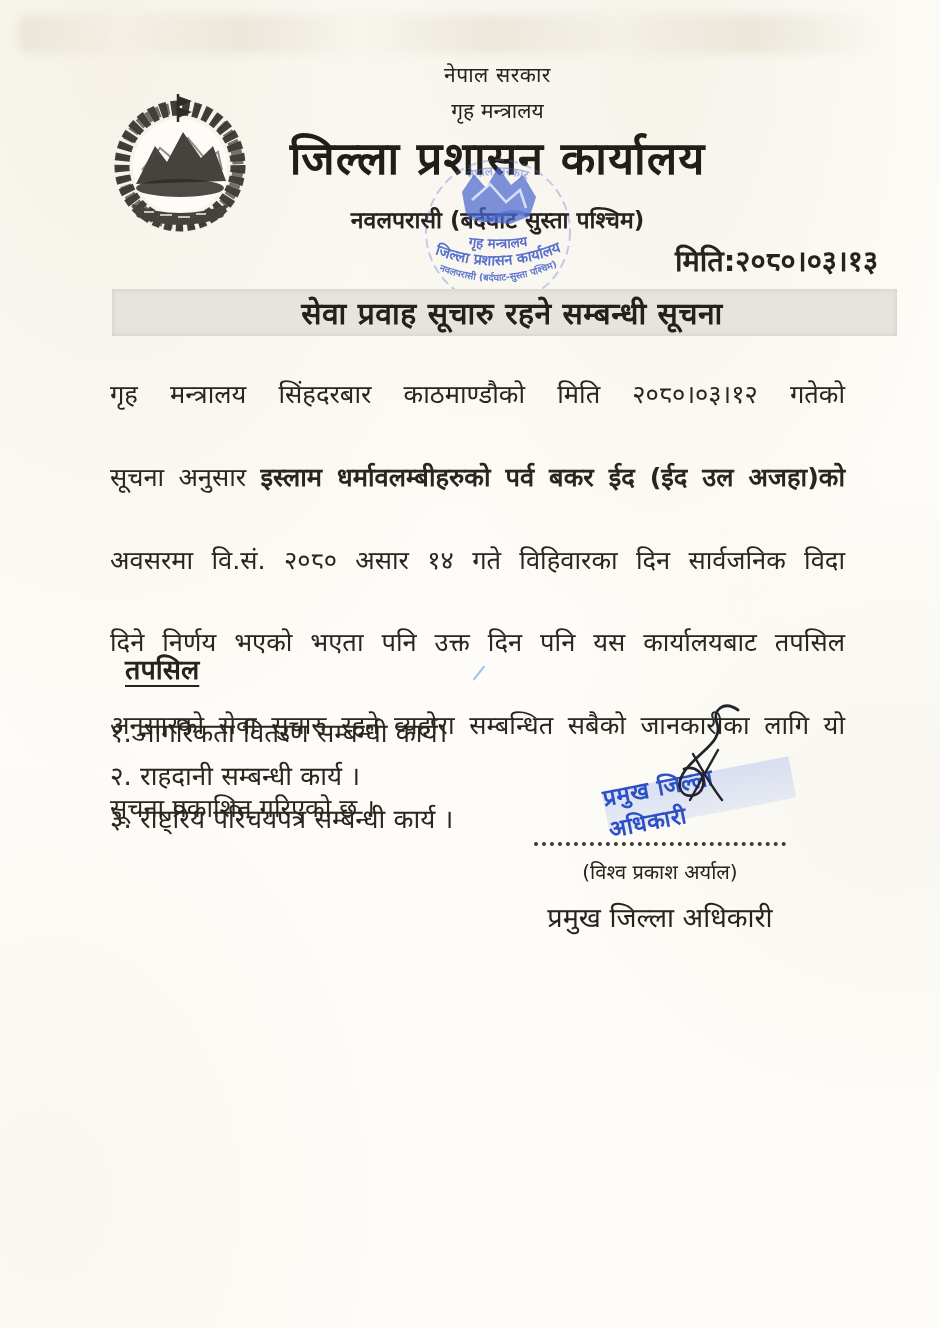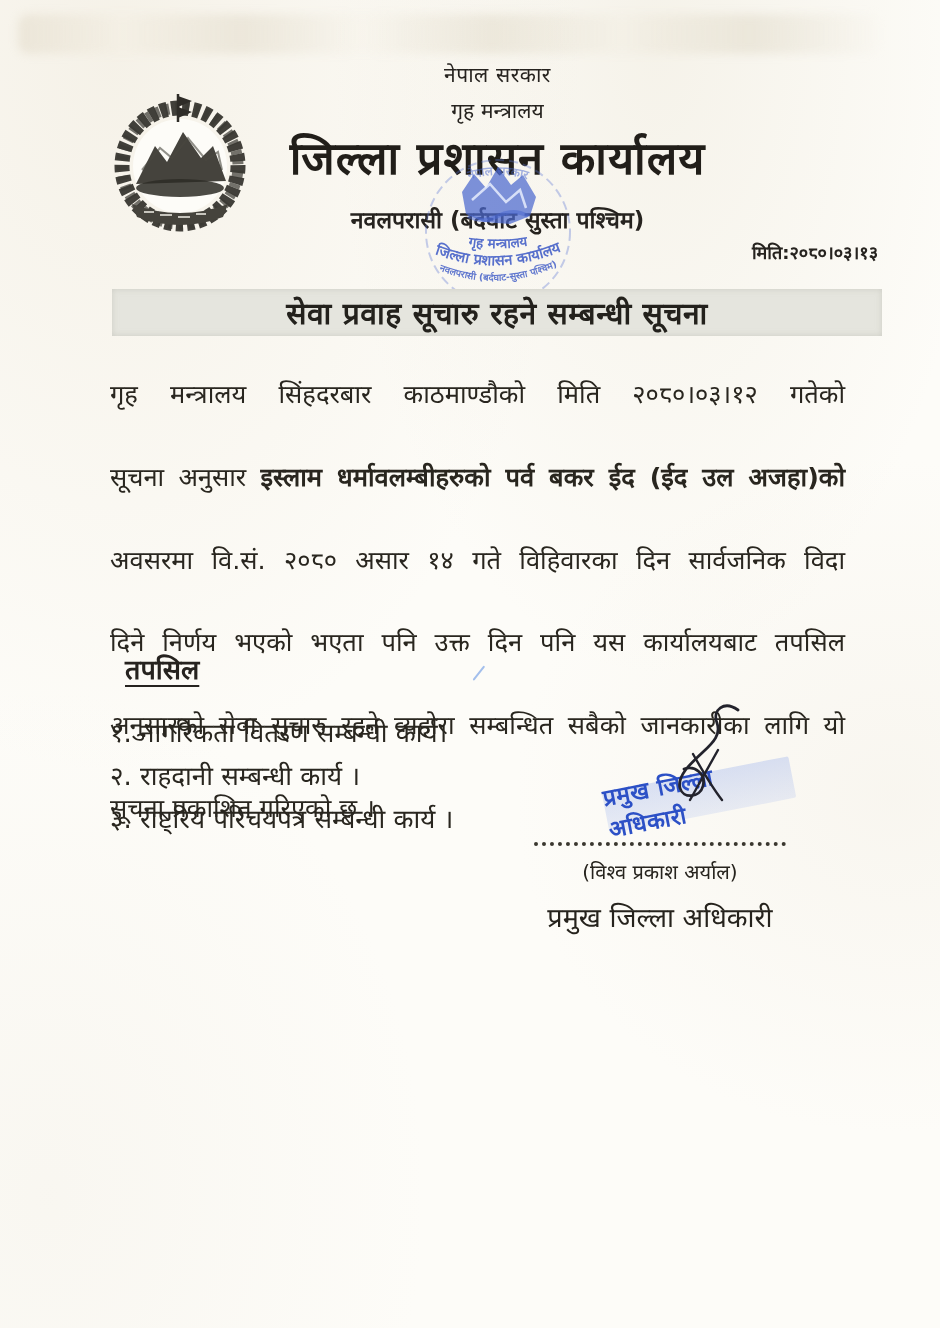--- a/index.html
+++ b/index.html
@@ -22,27 +22,27 @@
       rgba(206,194,168,.55) 0%, rgba(236,228,210,.3) 12%,
       rgba(203,192,166,.5) 26%, rgba(240,234,220,.25) 40%,
       rgba(206,196,170,.55) 55%, rgba(232,224,206,.3) 70%,
       rgba(200,189,162,.5) 85%, rgba(242,238,226,.2) 100%);
     filter:blur(5px);
   }
   .gov-line{top:60px;font-size:21px;letter-spacing:.5px;}
   .ministry-line{top:96px;font-size:21px;}
   .office-line{top:126px;font-size:45px;font-weight:700;letter-spacing:1px;color:#211e19;}
   .district-line{top:203px;font-size:23px;font-weight:600;}
-  .date-line{top:240px;right:62px;font-size:18px;font-weight:600;}
+  .date-line{top:240px;right:62px;font-size:29px;font-weight:600;}
   .title-strip{
     left:112px;top:289px;width:770px;height:47px;
     background:#e5e5de;
     box-shadow:0 0 6px rgba(190,190,180,.6) inset;
     display:flex;align-items:center;justify-content:center;
-    font-size:30px;font-weight:700;color:#23211c;letter-spacing:.5px;
+    font-size:30px;font-weight:700;color:#23211c;letter-spacing:.5px;padding-left:15px;
   }
   .body-text{left:110px;top:374px;width:735px;font-size:25.5px;line-height:41.4px;color:#29261f;}
   .jline{text-align:justify;}
   .jline::after{content:"";display:inline-block;width:100%;height:0;}
   .lastline{text-align:left;}
   .schedule-heading{left:125px;top:650px;font-size:27px;font-weight:700;
     text-decoration:underline;text-decoration-thickness:2px;text-underline-offset:6px;}
   .schedule-list{left:110px;top:692px;width:480px;font-size:26px;line-height:43px;color:#29261f;margin-top:20px;}
   .pen-mark{left:470px;top:672px;width:18px;height:2.4px;background:rgba(90,140,225,.55);
     transform:rotate(-52deg);border-radius:2px;}

